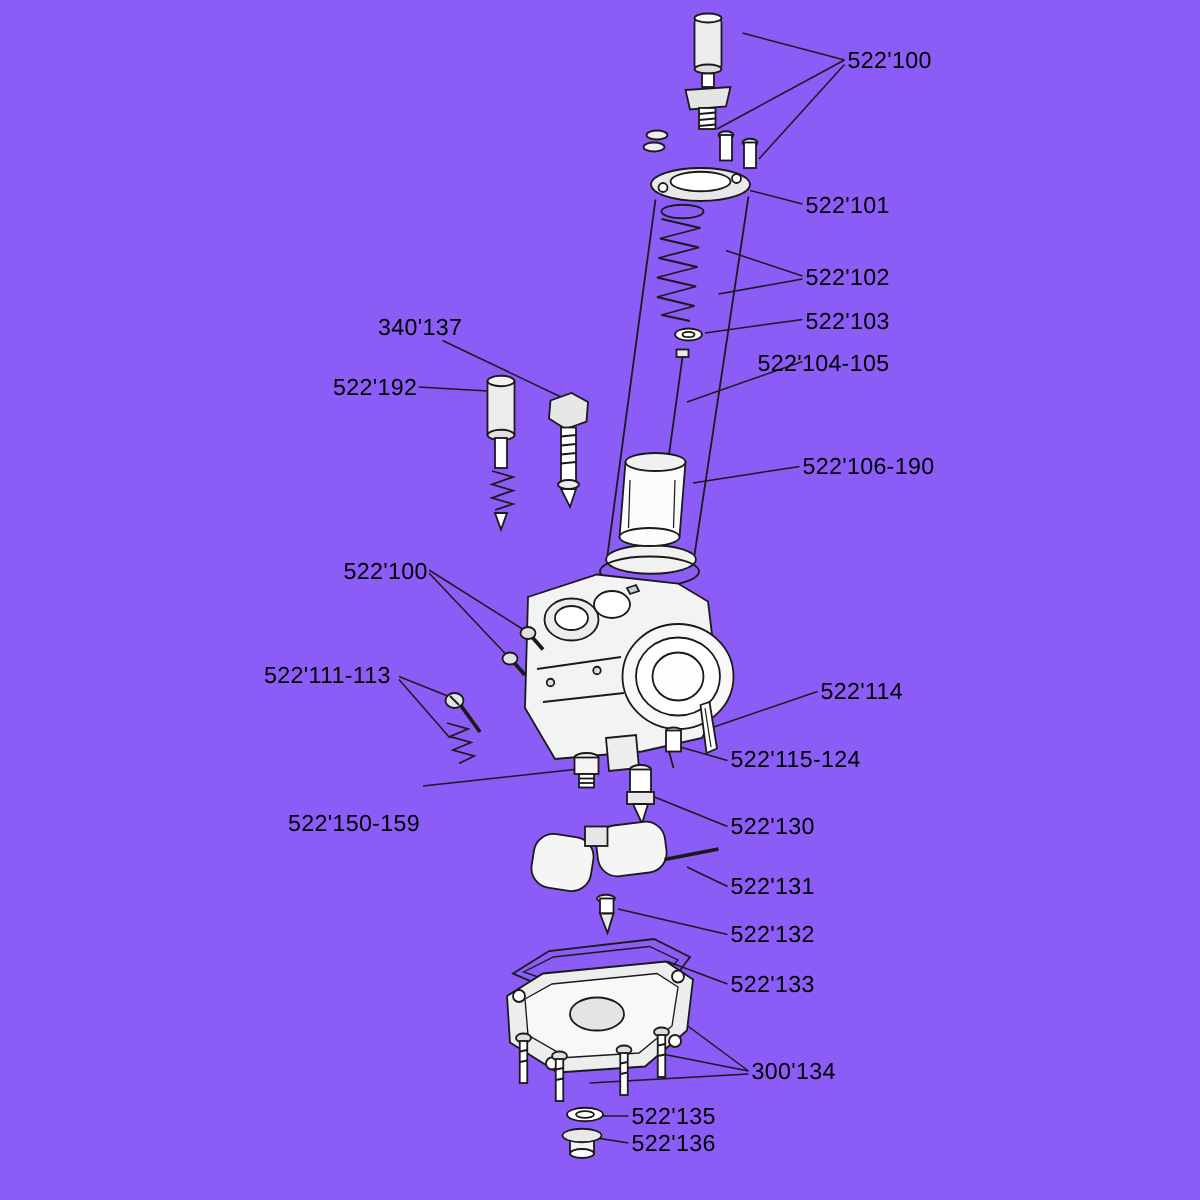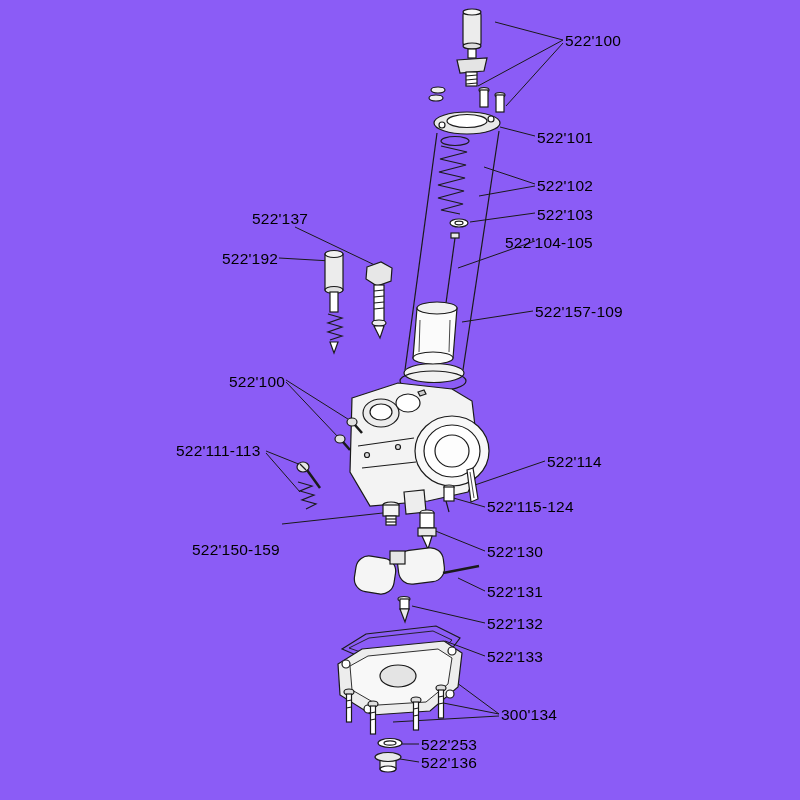--- a/index.html
+++ b/index.html
@@ -242,29 +242,29 @@
       </g>
 
     </g>
   </svg>
 
   <div class="part-label" style="left:565px;top:32px">522'100</div>
   <div class="part-label" style="left:537px;top:129px">522'101</div>
   <div class="part-label" style="left:537px;top:177px">522'102</div>
   <div class="part-label" style="left:537px;top:206px">522'103</div>
   <div class="part-label" style="left:505px;top:234px">522'104-105</div>
-  <div class="part-label" style="left:535px;top:303px">522'157-109</div>
-  <div class="part-label" style="left:252px;top:210px">522'137</div>
+  <div class="part-label" style="left:535px;top:303px">522'106-190</div>
+  <div class="part-label" style="left:252px;top:210px">340'137</div>
   <div class="part-label" style="left:222px;top:250px">522'192</div>
   <div class="part-label" style="left:229px;top:373px">522'100</div>
   <div class="part-label" style="left:176px;top:442px">522'111-113</div>
   <div class="part-label" style="left:547px;top:453px">522'114</div>
   <div class="part-label" style="left:487px;top:498px">522'115-124</div>
   <div class="part-label" style="left:192px;top:541px">522'150-159</div>
   <div class="part-label" style="left:487px;top:543px">522'130</div>
   <div class="part-label" style="left:487px;top:583px">522'131</div>
   <div class="part-label" style="left:487px;top:615px">522'132</div>
   <div class="part-label" style="left:487px;top:648px">522'133</div>
   <div class="part-label" style="left:501px;top:706px">300'134</div>
-  <div class="part-label" style="left:421px;top:736px">522'253</div>
+  <div class="part-label" style="left:421px;top:736px">522'135</div>
   <div class="part-label" style="left:421px;top:754px">522'136</div>
 
 </div>
 
 </body></html>

